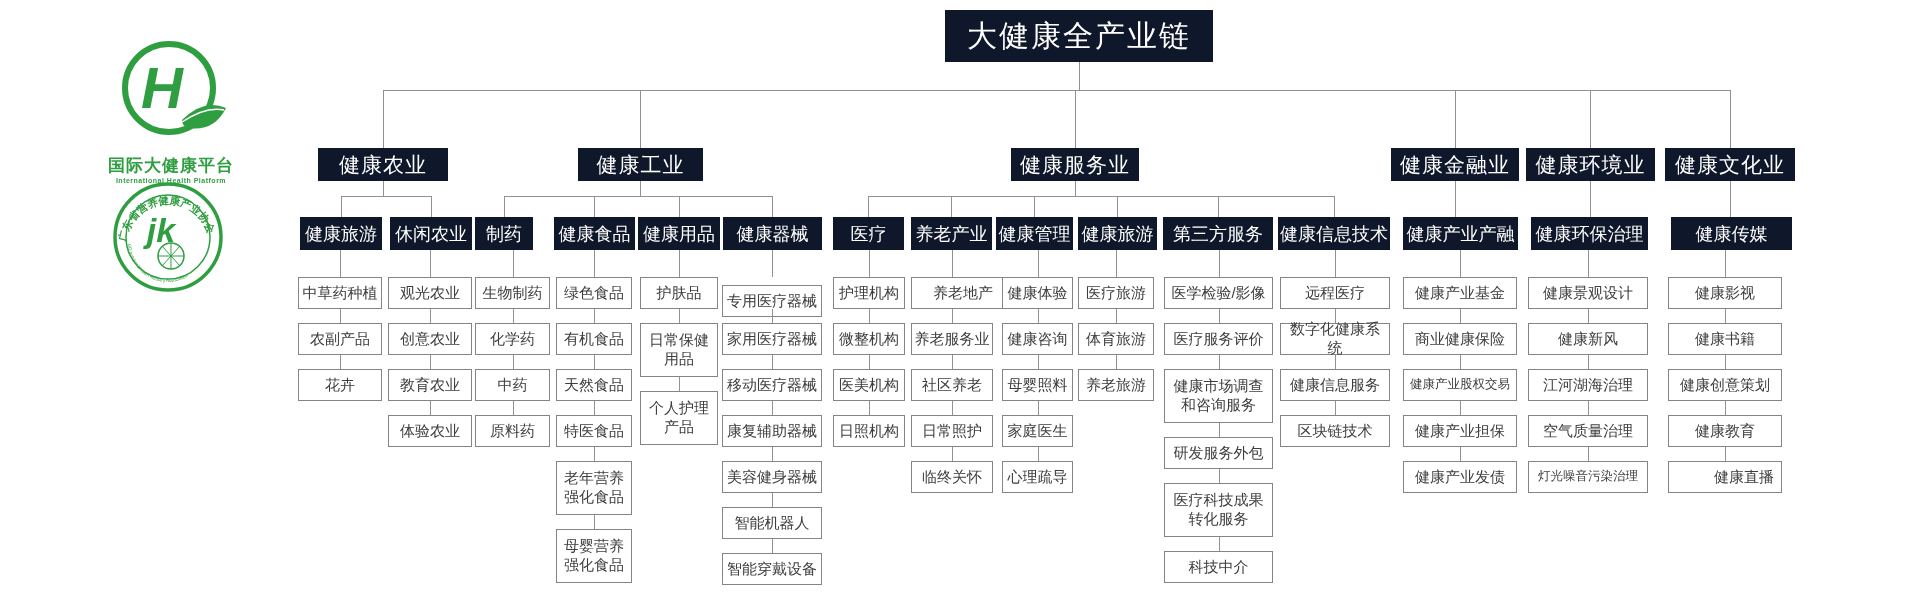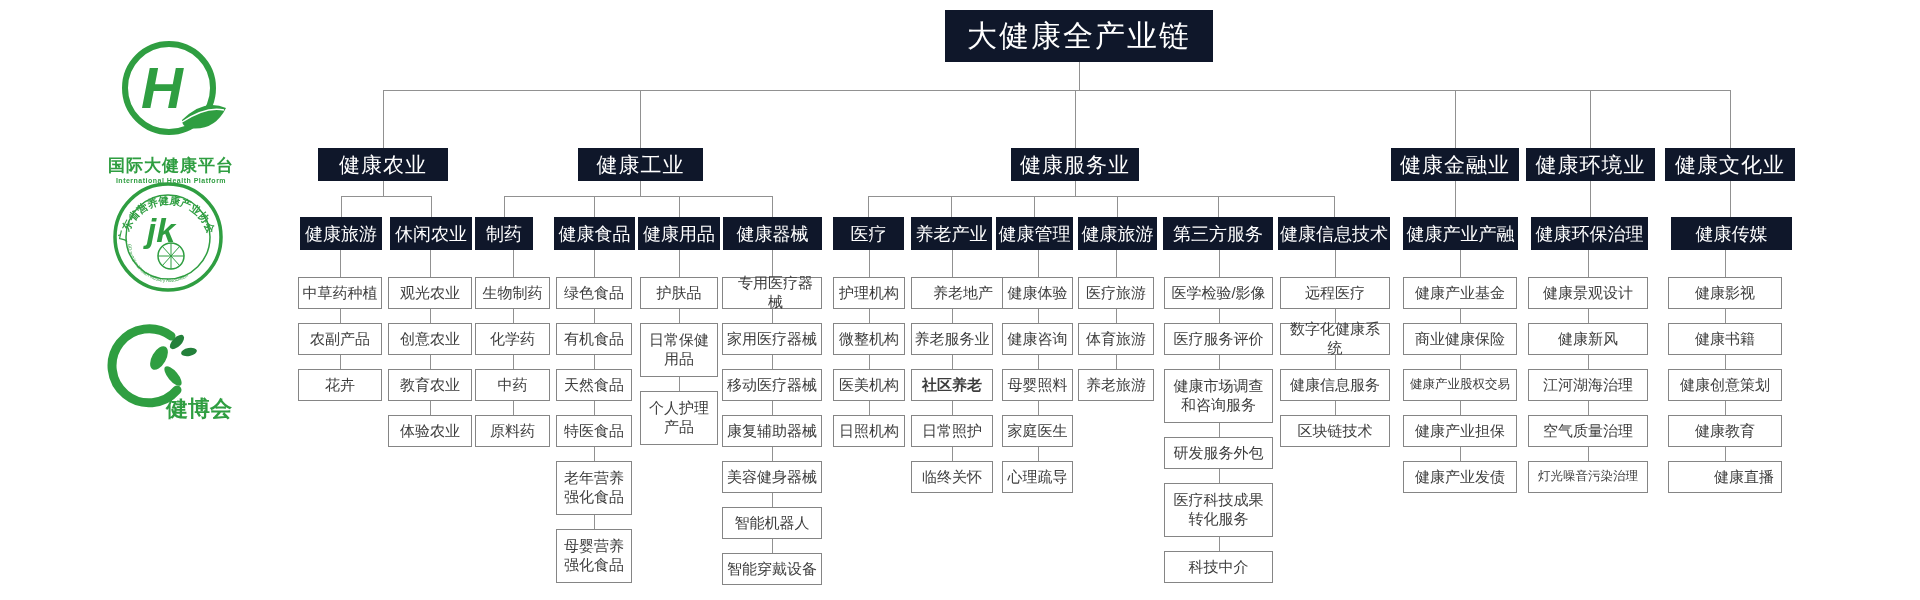--- a/index.html
+++ b/index.html
@@ -56,30 +56,20 @@
         <path id="arcB" d="M 19,62 A 40,40 0 0 0 99,62"></path>
       </defs>
       <text font-size="10.5" font-weight="bold" fill="#2f9e41"><textPath href="#arcT" startOffset="4">广东省营养健康产业协会</textPath></text>
       <text font-size="4.6" fill="#2f9e41"><textPath href="#arcB" startOffset="2">GD nutrition&amp;health industry Association</textPath></text>
       <text x="52" y="62" font-size="34" font-weight="bold" font-style="italic" fill="#2f9e41" text-anchor="middle">jk</text>
       <circle cx="62" cy="76" r="13" fill="none" stroke="#2f9e41" stroke-width="1.5"></circle>
       <path d="M49,76 H75 M62,63 V89 M53,66 Q62,76 71,86 M71,66 Q62,76 53,86" stroke="#2f9e41" stroke-width="1" fill="none"></path>
     </svg>
   </div>
 
-  <div class="logo logo3">
-    <svg width="140" height="100" viewBox="0 0 140 100">
-      <path d="M70,12 A37,37 0 1 0 76,66" fill="none" stroke="#2f9e41" stroke-width="9" stroke-linecap="round"></path>
-      <ellipse cx="58" cy="34" rx="7" ry="13" transform="rotate(30 58 34)" fill="#2f9e41"></ellipse>
-      <ellipse cx="72" cy="52" rx="5" ry="12" transform="rotate(-40 72 52)" fill="#2f9e41"></ellipse>
-      <ellipse cx="76" cy="18" rx="4.5" ry="9" transform="rotate(45 76 18)" fill="#23803a"></ellipse>
-      <ellipse cx="88" cy="28" rx="4" ry="8" transform="rotate(80 88 28)" fill="#23803a"></ellipse>
-      <text x="98" y="92" font-size="22" font-weight="bold" fill="#2f9e41" text-anchor="middle">健博会</text>
-    </svg>
-  </div>
 
 
   <div id="chart">
       <div class="box green box-root" style="left: 945px; top: 10px; width: 268px; height: 52px;">大健康全产业链</div>
       <div class="vline" style="left: 1079px; top: 62px; height: 28px;"></div>
       <div class="hline" style="left: 383px; top: 90px; width: 1347px;"></div>
       <div class="vline" style="left: 383px; top: 90px; height: 58px;"></div>
       <div class="box green box-sector" style="left: 318px; top: 148px; width: 130px; height: 33px;">健康农业</div>
       <div class="vline" style="left: 383px; top: 181px; height: 15px;"></div>
       <div class="hline" style="left: 341px; top: 196px; width: 90px;"></div>
@@ -133,21 +123,21 @@
       <div class="box green box-cat" style="left: 638px; top: 217px; width: 82px; height: 33px;">健康用品</div>
       <div class="vline" style="left: 679px; top: 250px; height: 27px;"></div>
       <div class="box leaf" style="left: 640px; top: 277px; width: 78px; height: 32px;">护肤品</div>
       <div class="vline" style="left: 679px; top: 309px; height: 14px;"></div>
       <div class="box leaf" style="left: 640px; top: 323px; width: 78px; height: 54px;">日常保健用品</div>
       <div class="vline" style="left: 679px; top: 377px; height: 14px;"></div>
       <div class="box leaf" style="left: 640px; top: 391px; width: 78px; height: 54px;">个人护理产品</div>
       <div class="vline" style="left: 772px; top: 196px; height: 21px;"></div>
       <div class="box green box-cat" style="left: 723px; top: 217px; width: 99px; height: 33px;">健康器械</div>
       <div class="vline" style="left: 772px; top: 250px; height: 27px;"></div>
-      <div class="box leaf" style="left: 722px; top: 277px; width: 100px; height: 32px; padding-left: 9px;">专用医疗器械</div>
+      <div class="box leaf" style="left: 722px; top: 285px; width: 100px; height: 32px;">专用医疗器械</div>
       <div class="vline" style="left: 772px; top: 309px; height: 14px;"></div>
       <div class="box leaf" style="left: 722px; top: 323px; width: 100px; height: 32px;">家用医疗器械</div>
       <div class="vline" style="left: 772px; top: 355px; height: 14px;"></div>
       <div class="box leaf" style="left: 722px; top: 369px; width: 100px; height: 32px;">移动医疗器械</div>
       <div class="vline" style="left: 772px; top: 401px; height: 14px;"></div>
       <div class="box leaf" style="left: 722px; top: 415px; width: 100px; height: 32px;">康复辅助器械</div>
       <div class="vline" style="left: 772px; top: 447px; height: 14px;"></div>
       <div class="box leaf" style="left: 722px; top: 461px; width: 100px; height: 32px;">美容健身器械</div>
       <div class="vline" style="left: 772px; top: 493px; height: 14px;"></div>
       <div class="box leaf" style="left: 722px; top: 507px; width: 100px; height: 32px;">智能机器人</div>
@@ -167,21 +157,21 @@
       <div class="box leaf" style="left: 833px; top: 369px; width: 72px; height: 32px;">医美机构</div>
       <div class="vline" style="left: 869px; top: 401px; height: 14px;"></div>
       <div class="box leaf" style="left: 833px; top: 415px; width: 72px; height: 32px;">日照机构</div>
       <div class="vline" style="left: 951px; top: 196px; height: 21px;"></div>
       <div class="box green box-cat" style="left: 911px; top: 217px; width: 81px; height: 33px;">养老产业</div>
       <div class="vline" style="left: 952px; top: 250px; height: 27px;"></div>
       <div class="box leaf" style="left: 911px; top: 277px; width: 104px; height: 32px;">养老地产</div>
       <div class="vline" style="left: 952px; top: 309px; height: 14px;"></div>
       <div class="box leaf" style="left: 911px; top: 323px; width: 82px; height: 32px;">养老服务业</div>
       <div class="vline" style="left: 952px; top: 355px; height: 14px;"></div>
-      <div class="box leaf" style="left: 911px; top: 369px; width: 82px; height: 32px; font-weight: bold;">社区养老</div>
+      <div class="box leaf" style="left: 911px; top: 369px; width: 82px; height: 32px;">社区养老</div>
       <div class="vline" style="left: 952px; top: 401px; height: 14px;"></div>
       <div class="box leaf" style="left: 911px; top: 415px; width: 82px; height: 32px;">日常照护</div>
       <div class="vline" style="left: 952px; top: 447px; height: 14px;"></div>
       <div class="box leaf" style="left: 911px; top: 461px; width: 82px; height: 32px;">临终关怀</div>
       <div class="vline" style="left: 1034px; top: 196px; height: 21px;"></div>
       <div class="box green box-cat" style="left: 996px; top: 217px; width: 77px; height: 33px;">健康管理</div>
       <div class="vline" style="left: 1037.5px; top: 250px; height: 27px;"></div>
       <div class="box leaf" style="left: 1002px; top: 277px; width: 71px; height: 32px;">健康体验</div>
       <div class="vline" style="left: 1037.5px; top: 309px; height: 14px;"></div>
       <div class="box leaf" style="left: 1002px; top: 323px; width: 71px; height: 32px;">健康咨询</div>

